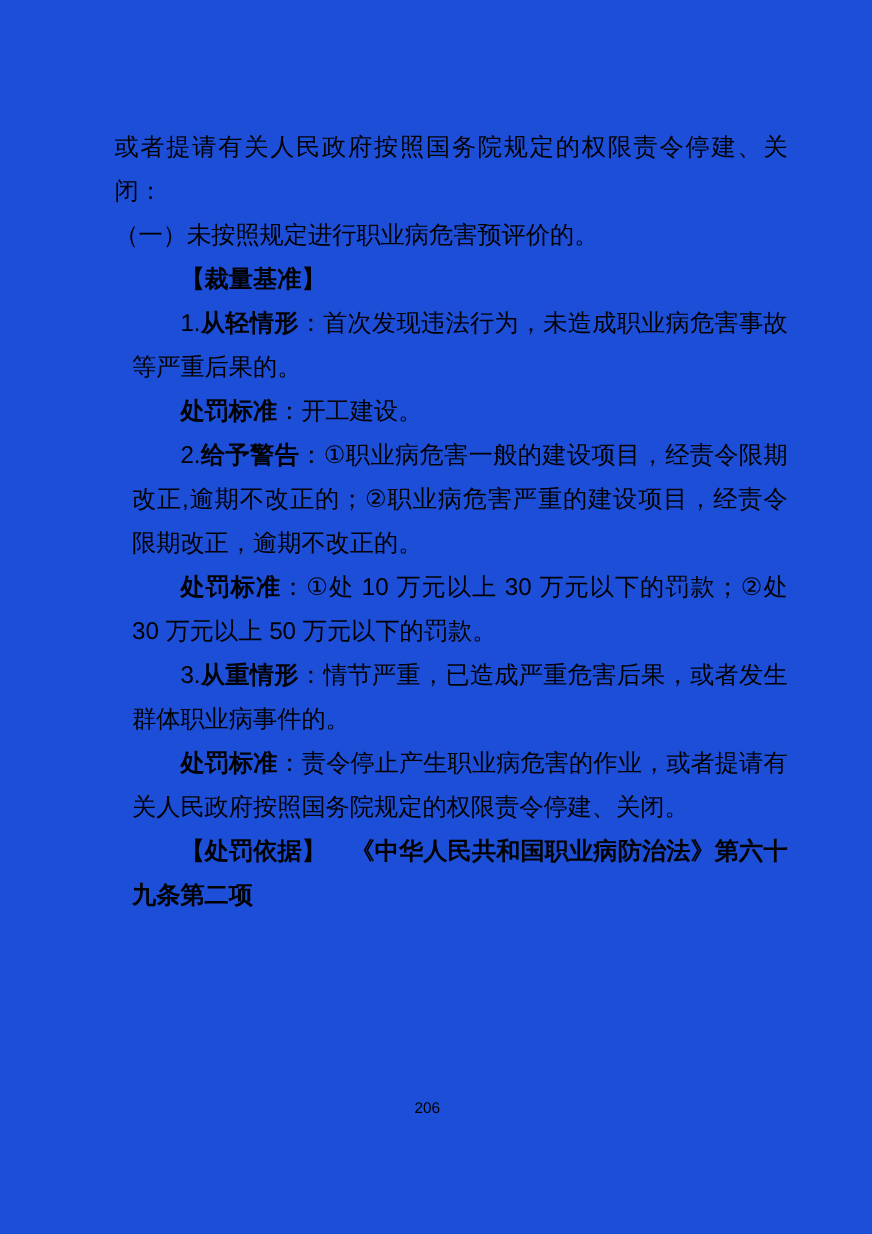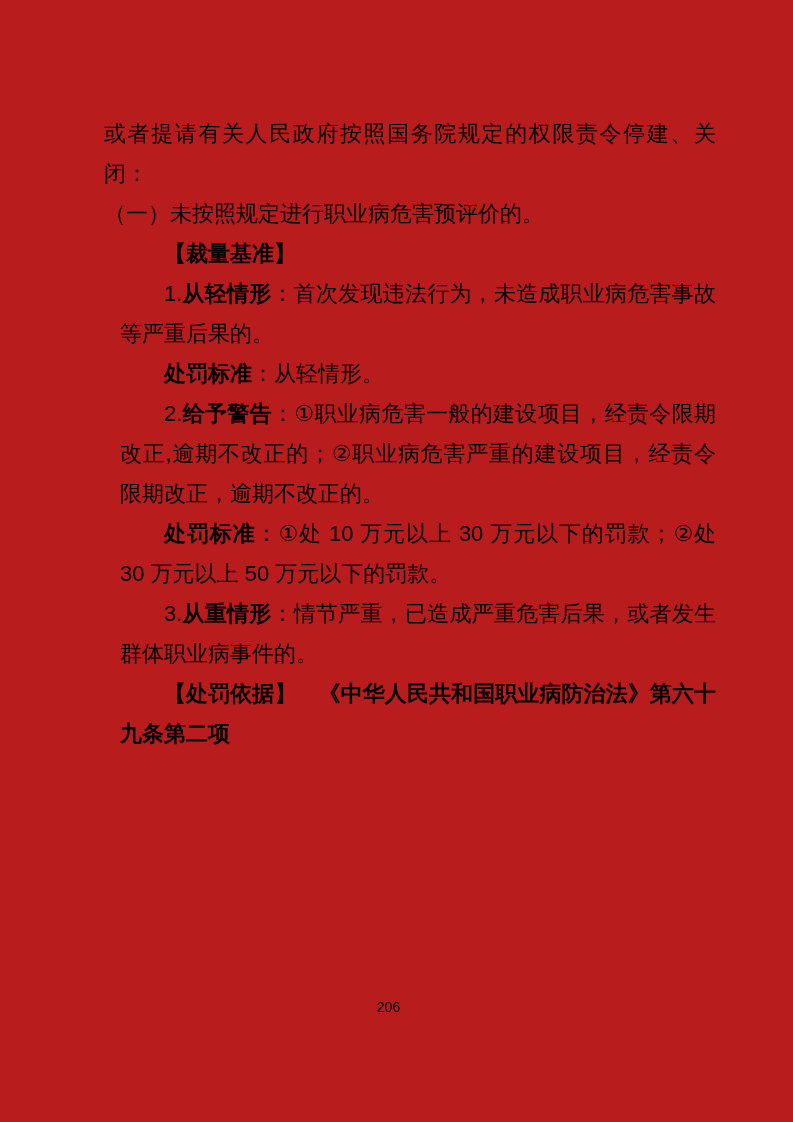--- a/index.html
+++ b/index.html
@@ -4,21 +4,21 @@
 <style>
   html, body {
     margin: 0;
     padding: 0;
     background: #ffffff;
   }
   .page {
     position: relative;
     width: 793px;
     height: 1122px;
-    background: #b91c1c;
+    background: #1d4ed8;
     color: #000000;
     font-family: "Liberation Sans", "DejaVu Sans", sans-serif;
     overflow: hidden;
   }
   .content {
     position: absolute;
     left: 104px;
     top: 114px;
     width: 612px;
     font-size: 22px;
@@ -49,20 +49,21 @@
 </style>
 </head>
 <body>
 
 <div class="page">
   <div class="content">
       <p class="para"><span>或者提请有关人民政府按照国务院规定的权限责令停建、关闭：</span></p>
       <p class="para"><span>（一）未按照规定进行职业病危害预评价的。</span></p>
       <p class="para indent"><span class="seg-bold">【裁量基准】</span></p>
       <p class="para indent"><span>1.</span><span class="seg-bold">从轻情形</span><span>：首次发现违法行为，未造成职业病危害事故等严重后果的。</span></p>
-      <p class="para indent"><span class="seg-bold">处罚标准</span><span>：从轻情形。</span></p>
+      <p class="para indent"><span class="seg-bold">处罚标准</span><span>：开工建设。</span></p>
       <p class="para indent"><span>2.</span><span class="seg-bold">给予警告</span><span>：①职业病危害一般的建设项目，经责令限期改正,逾期不改正的；②职业病危害严重的建设项目，经责令限期改正，逾期不改正的。</span></p>
       <p class="para indent"><span class="seg-bold">处罚标准</span><span>：①处 10 万元以上 30 万元以下的罚款；②处 30 万元以上 50 万元以下的罚款。</span></p>
       <p class="para indent"><span>3.</span><span class="seg-bold">从重情形</span><span>：情节严重，已造成严重危害后果，或者发生群体职业病事件的。</span></p>
+      <p class="para indent"><span class="seg-bold">处罚标准</span><span>：责令停止产生职业病危害的作业，或者提请有关人民政府按照国务院规定的权限责令停建、关闭。</span></p>
       <p class="para indent"><span class="seg-bold">【处罚依据】　《中华人民共和国职业病防治法》第六十九条第二项</span></p>
     </div>
   <div class="page-number">206</div>
 </div>
 
 </body></html>

